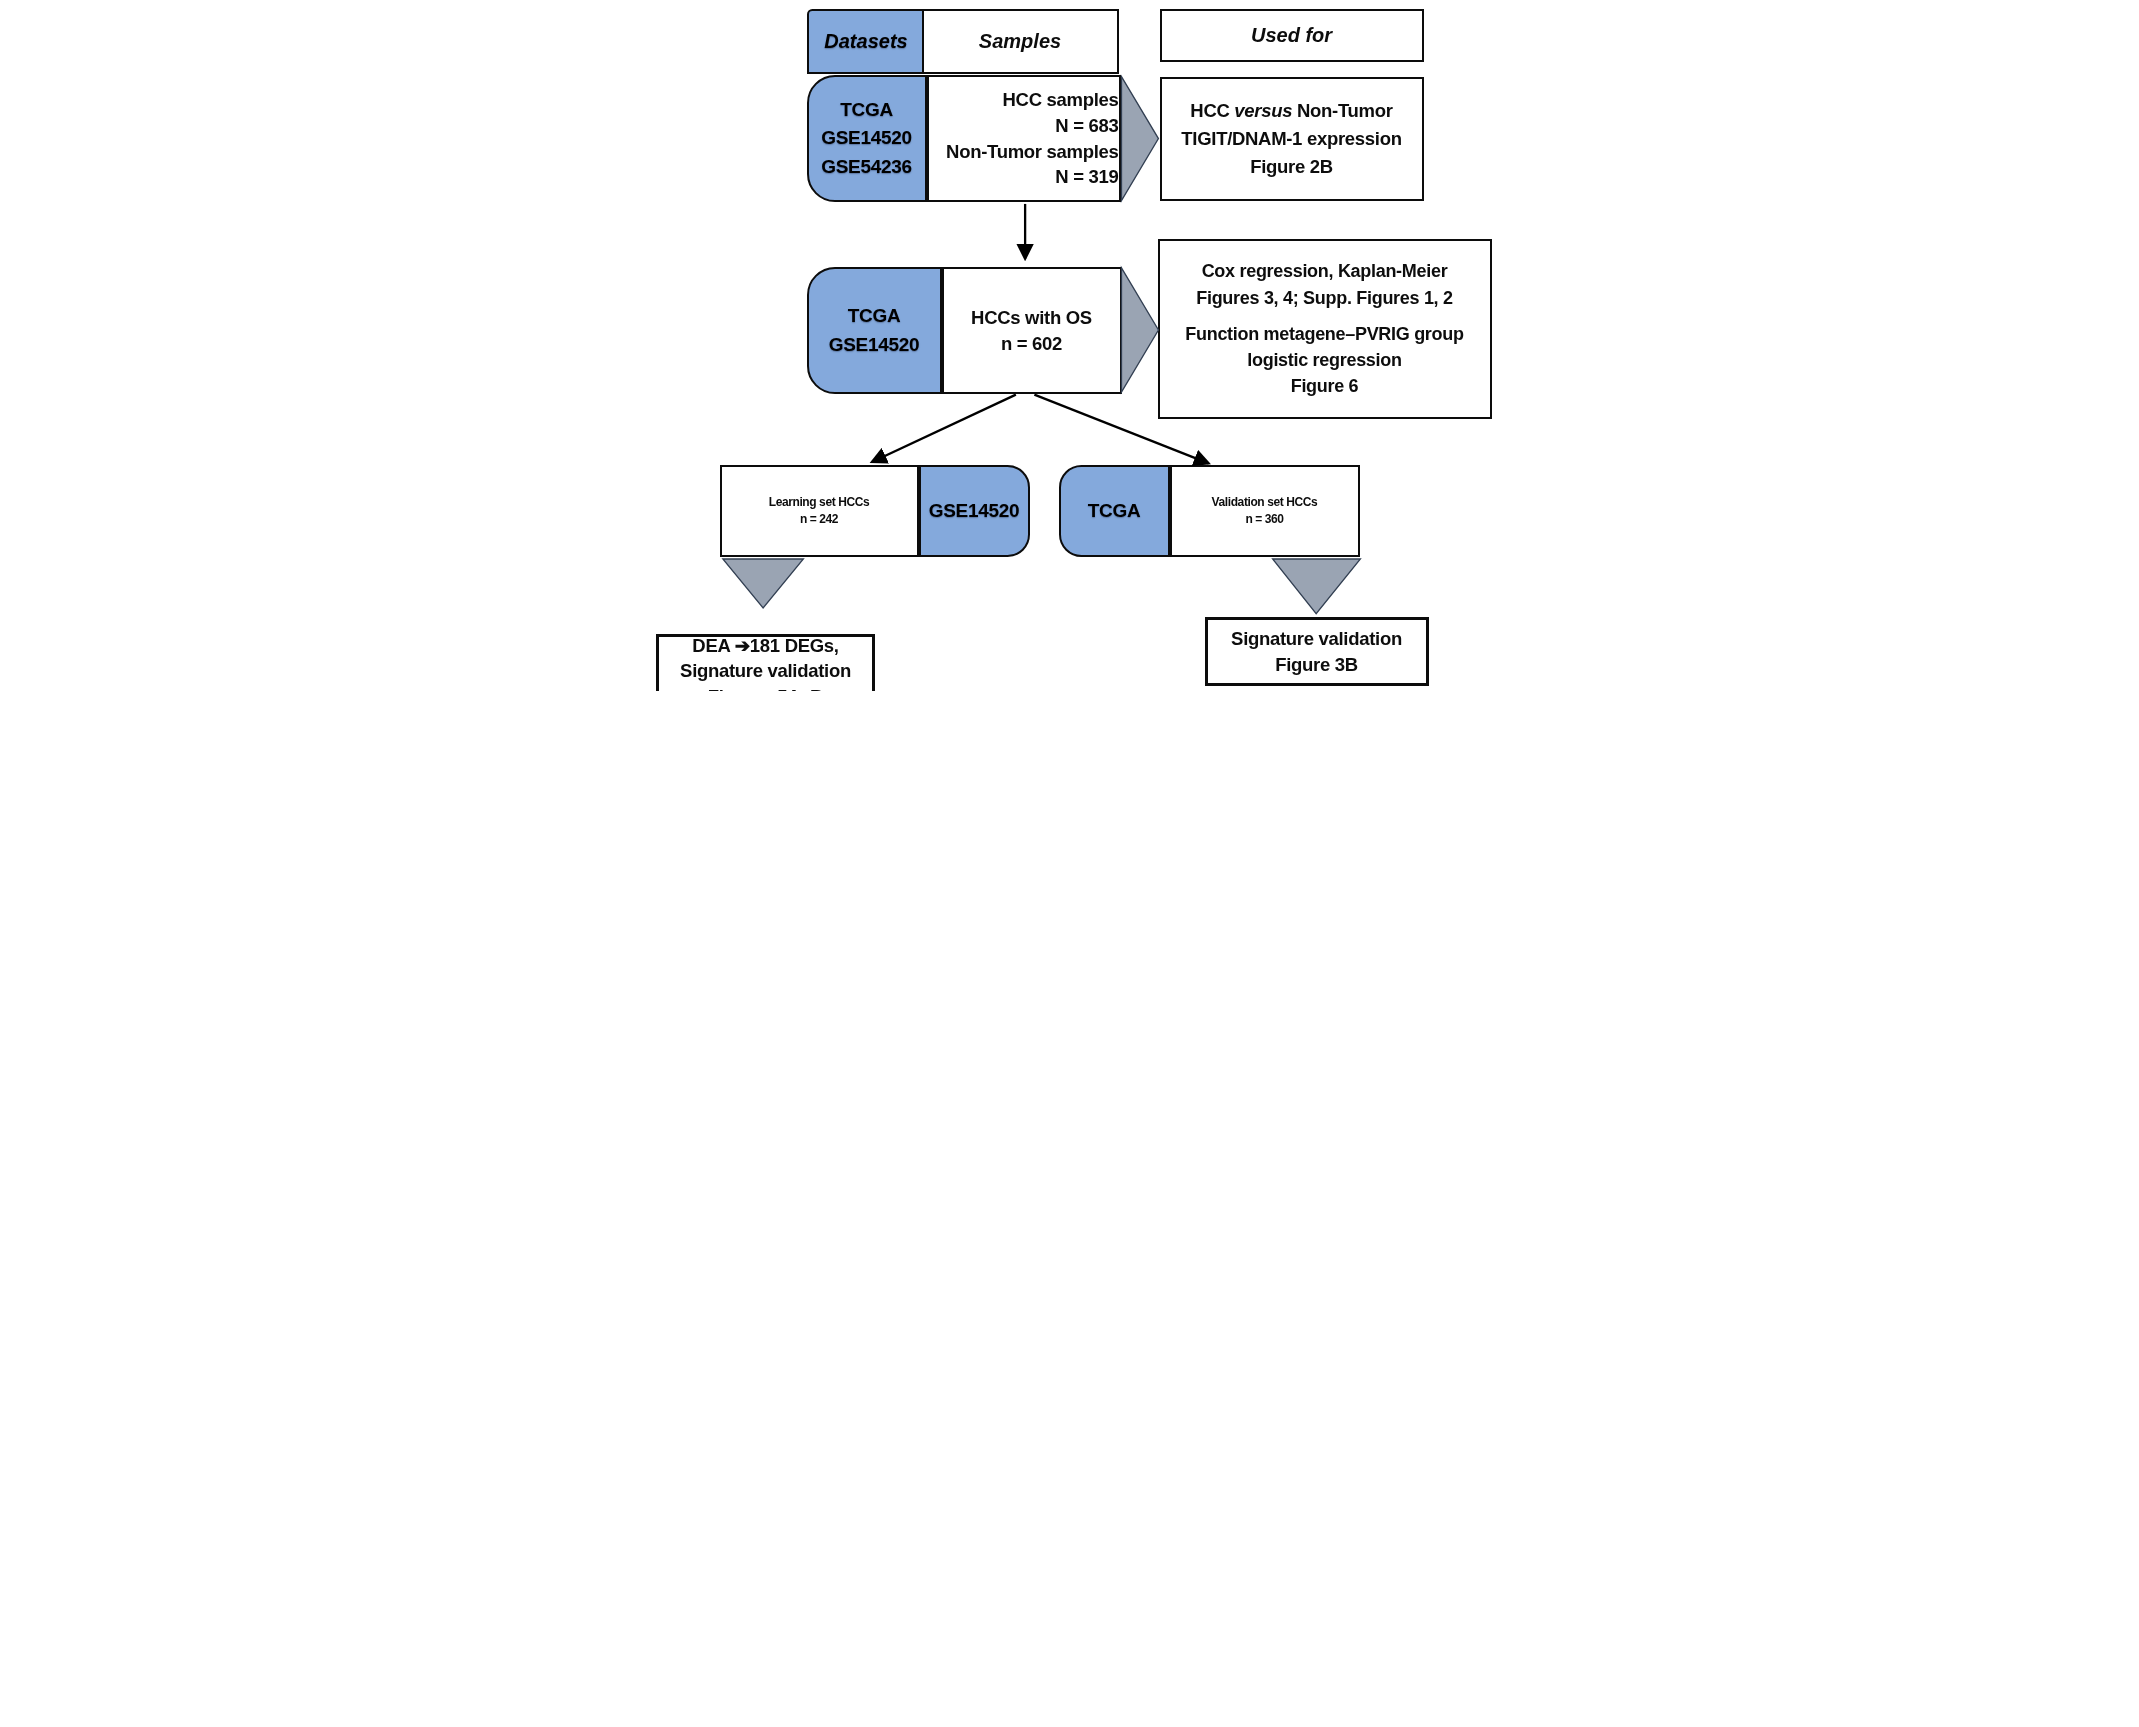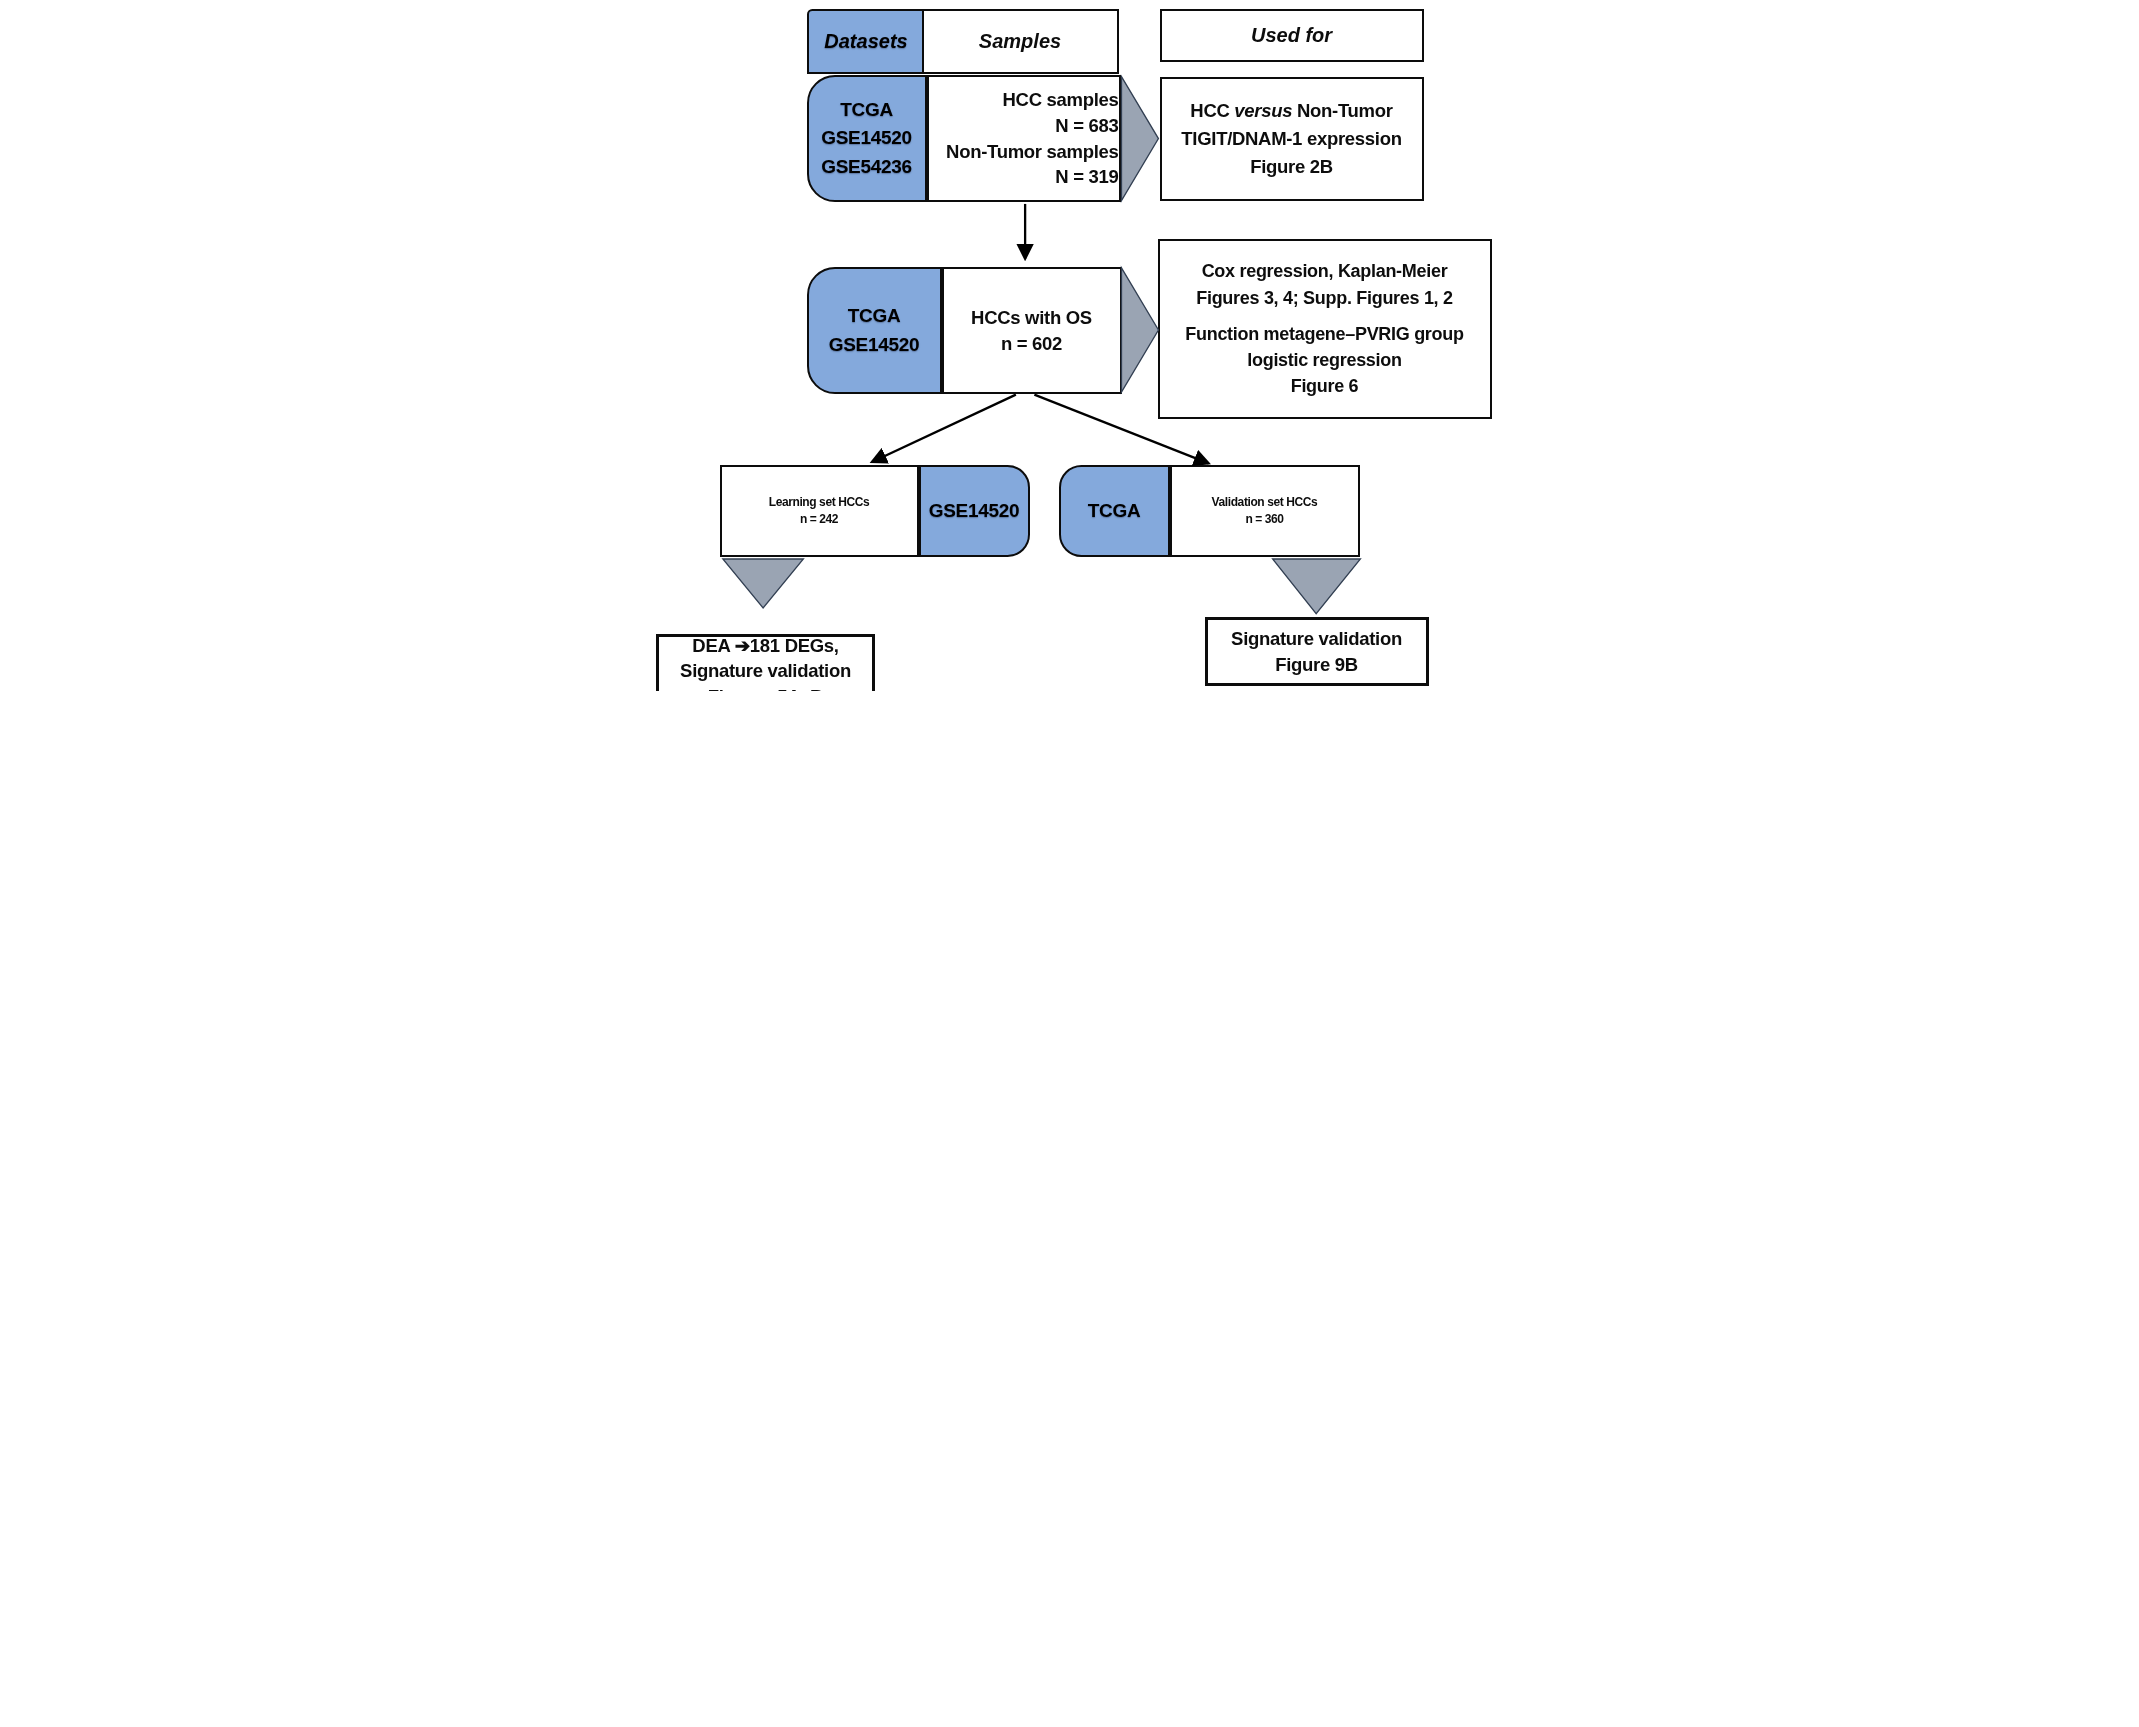--- a/index.html
+++ b/index.html
@@ -102,21 +102,21 @@
     <div class="ln">n = 360</div>
   </div>
 
   <div class="box t28" style="left:14.5px;top:613px;width:219px;height:74px;border-width:3.3px;margin-top:21px;">
     <div class="ln">DEA ➔181 DEGs,</div>
     <div class="ln">Signature validation</div>
     <div class="ln">Figures 5A, B</div>
   </div>
   <div class="box t28" style="left:563px;top:617px;width:224px;height:69px;border-width:3.3px;">
     <div class="ln">Signature validation</div>
-    <div class="ln">Figure 9B</div>
+    <div class="ln">Figure 3B</div>
   </div>
 
   <svg class="overlay" width="856" height="691" viewBox="0 0 1296 1047">
     <defs>
       <marker id="arrow" viewBox="0 0 10 10" refX="8.5" refY="5" markerWidth="7.5" markerHeight="7.5" orient="auto-start-reverse">
         <path d="M0,0 L10,5 L0,10 z" fill="#000000"></path>
       </marker>
     </defs>
     <polygon points="726,116 782,210 726,304" stroke="#323F52" stroke-width="2" fill="#9AA4B3"></polygon>
     <polygon points="726,406 782,500 726,594" stroke="#323F52" stroke-width="2" fill="#9AA4B3"></polygon>

